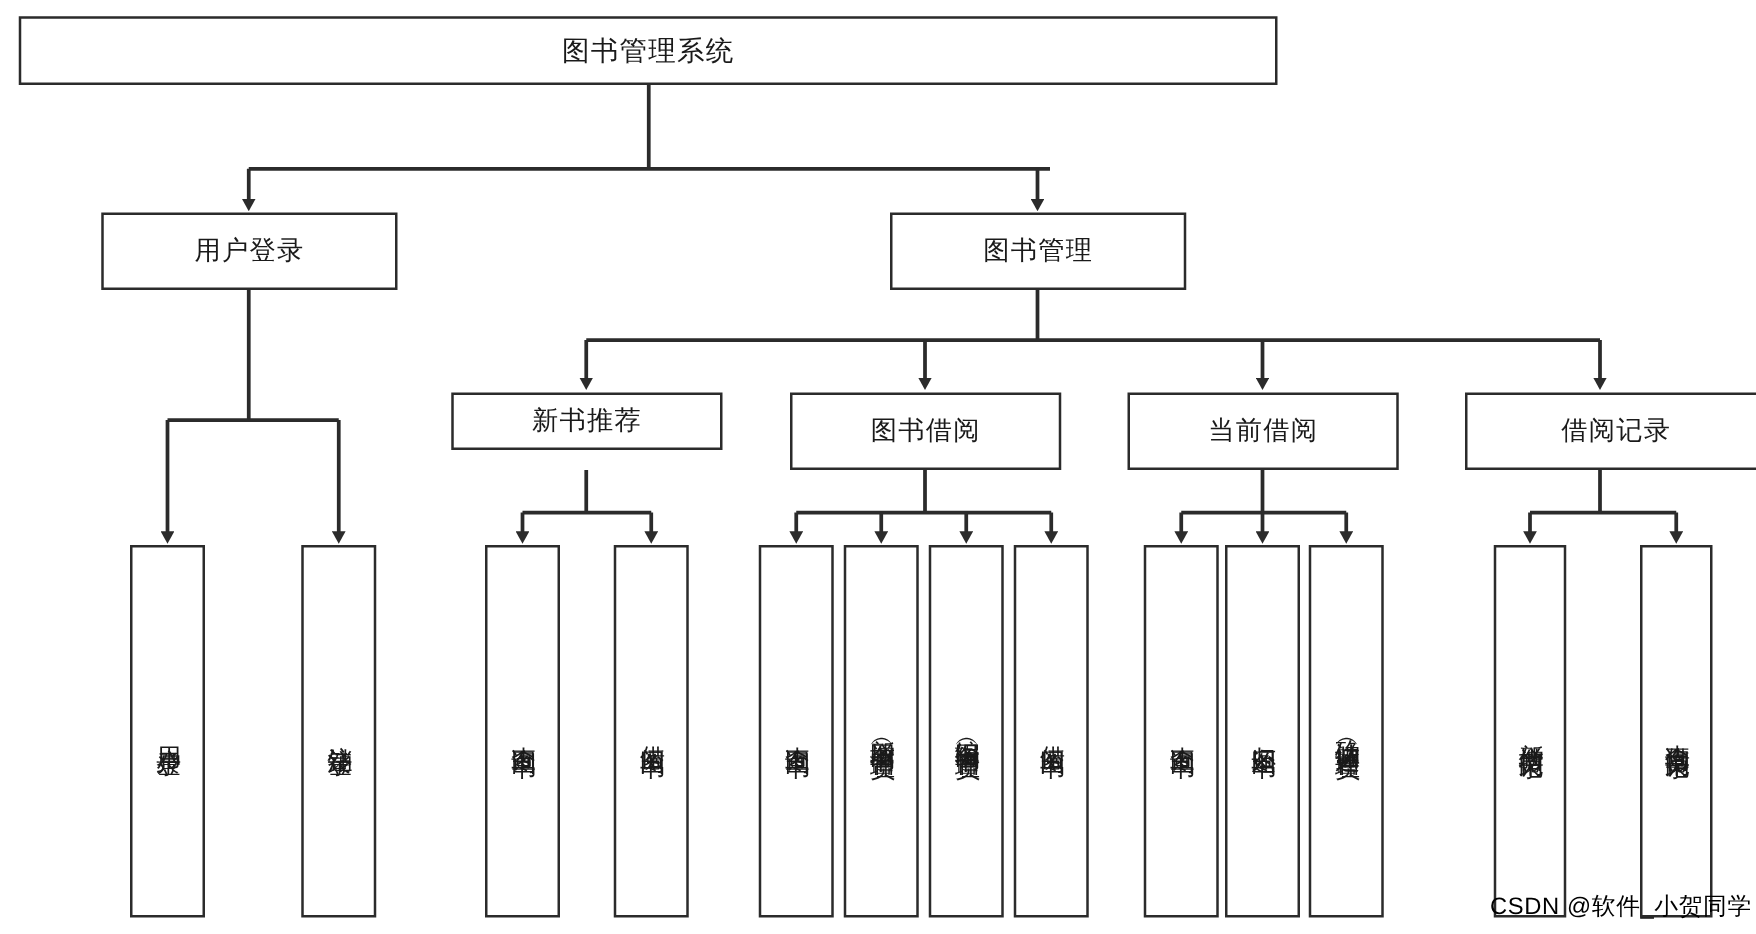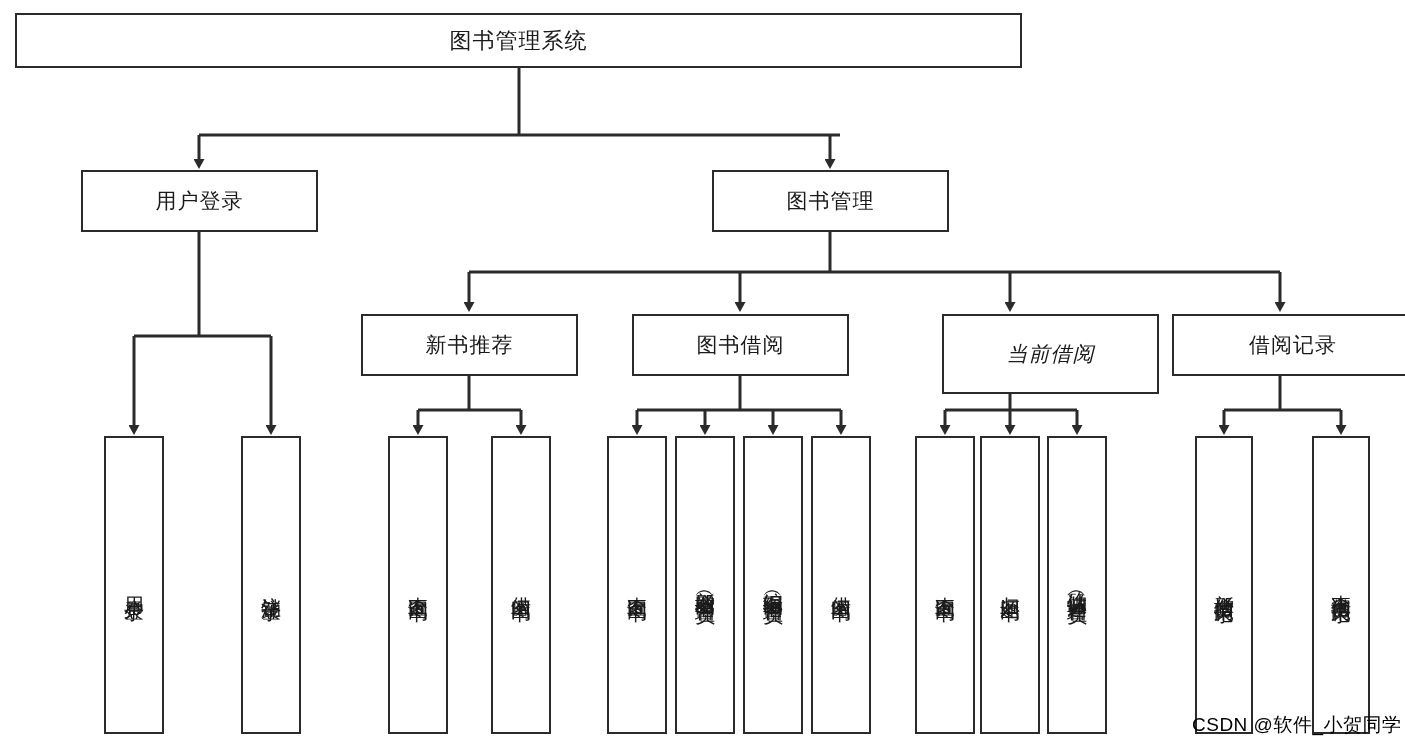--- a/index.html
+++ b/index.html
@@ -122,27 +122,27 @@
     <span>图书管理系统</span>
   </div>
 
   <div class="node node-h" style="left:81px; top:170px; width:237px; height:62px;">
     <span>用户登录</span>
   </div>
   <div class="node node-h" style="left:712px; top:170px; width:237px; height:62px;justify-content:center;">
     <span>图书管理</span>
   </div>
 
-  <div class="node node-h" style="left:361px; top:314px; width:217px; height:62px;">
+  <div class="node node-h" style="left:361px; top:314px; width:217px; height:46px;">
     <span>新书推荐</span>
   </div>
   <div class="node node-h" style="left:632px; top:314px; width:217px; height:62px;text-align:right;">
     <span>图书借阅</span>
   </div>
-  <div class="node node-h" style="left:942px; top:314px; width:217px; height:80px;font-style:italic;">
+  <div class="node node-h" style="left:902px; top:314px; width:217px; height:62px;">
     <span>当前借阅</span>
   </div>
   <div class="node node-h" style="left:1172px; top:314px; width:242px; height:62px;">
     <span>借阅记录</span>
   </div>
 
   <div class="node node-v" style="left:104px; top:436px; width:60px; height:298px;">
     <span>用户登录</span>
   </div>
   <div class="node node-v" style="left:241px; top:436px; width:60px; height:298px;">

